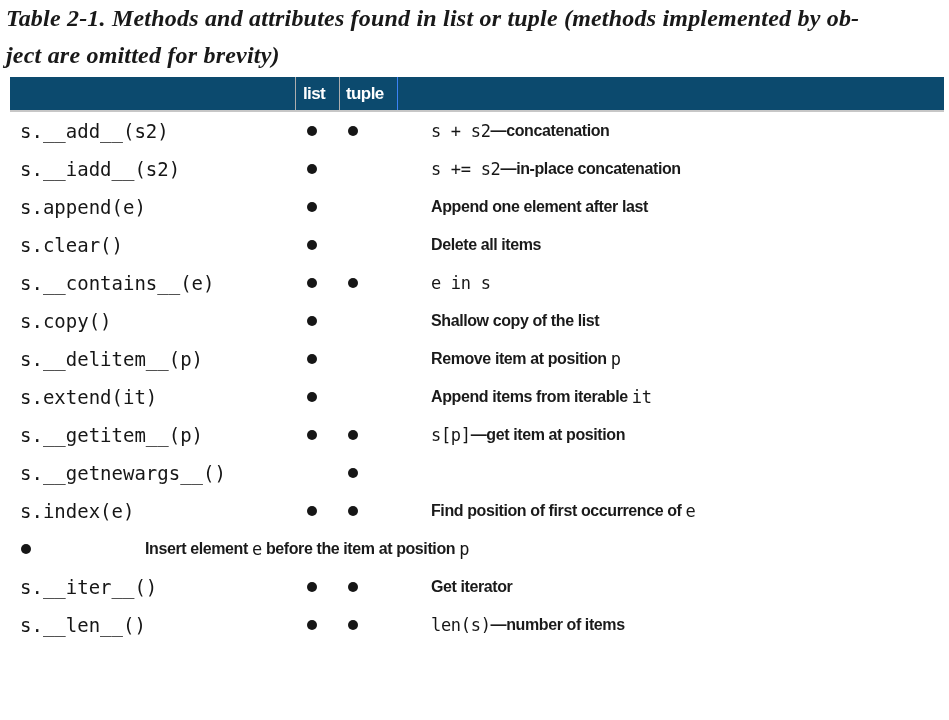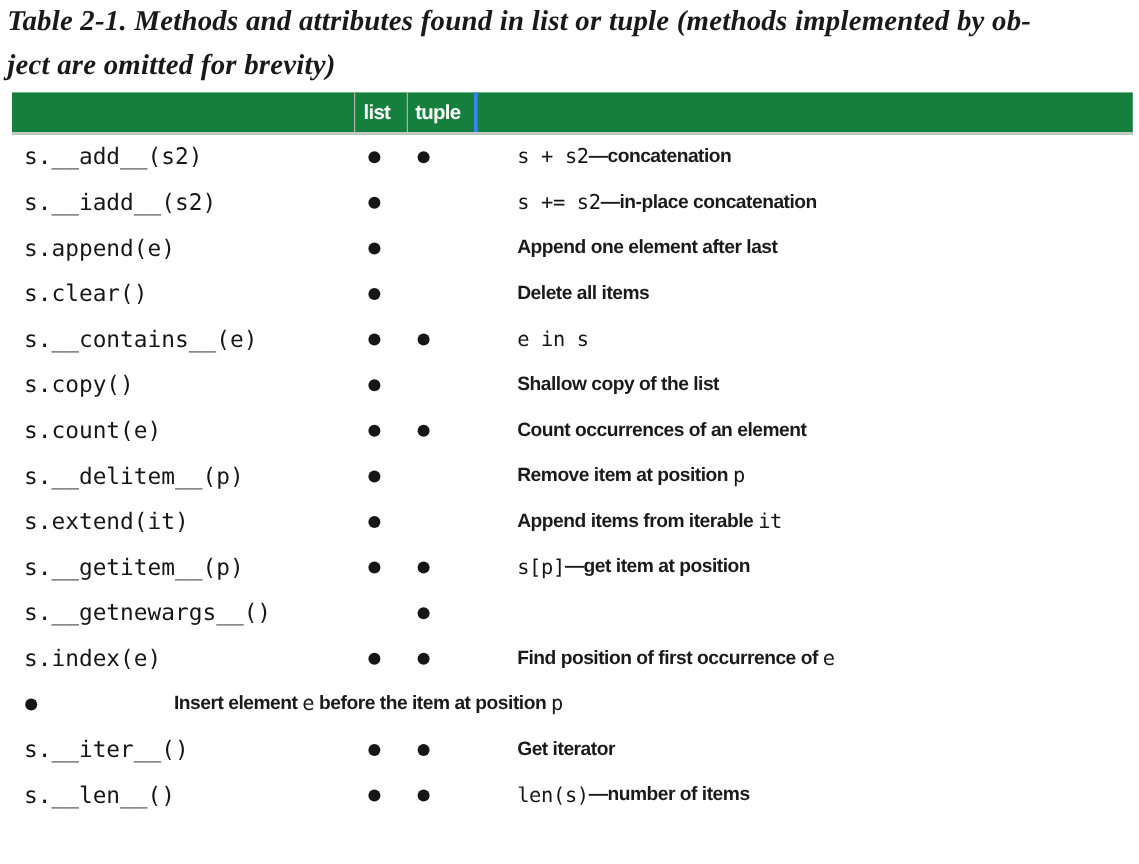--- a/index.html
+++ b/index.html
@@ -14,27 +14,27 @@
     font-style:italic; font-weight:700;
     font-size:24px; line-height:37px; letter-spacing:0.2px;
     color:#191919;
   }
   .caption .tline { display:block; white-space:nowrap; }
 
   
   .tbl { position:absolute; left:10px; top:77px; width:934px; }
 
   .thead {
-    display:flex; height:35px; background:#15803d;
+    display:flex; height:35px; background:#0c4a6e;
     border-bottom:2px solid #c7c7c7;
   }
   .th { height:100%; display:flex; align-items:center; }
   .th-method { width:286px; border-right:1px solid #aeaeae; }
   .th-list   { width:44px;  border-right:1px solid #aeaeae; padding-left:7px; }
-  .th-tuple  { width:58px;  border-right:3px solid #3b82f6; padding-left:6px; }
+  .th-tuple  { width:58px;  border-right:1px solid #3b82f6; padding-left:6px; }
   .th-desc   { flex:1; }
   .th-label {
     color:#ffffff; font-weight:700; font-size:17px; letter-spacing:-0.6px;
   }
 
   .tr { display:flex; height:38px; align-items:center; }
   .td { height:100%; display:flex; align-items:center; }
   .td-method {
     width:286px; padding-left:10px;
     font-family:"DejaVu Sans Mono", monospace;
@@ -141,32 +141,20 @@
           <div class="td td-method">s.copy()</div>
           <div class="td td-list">
             <span class="bullet"></span>
           </div>
           <div class="td td-tuple"></div>
           <div class="td td-desc">
             <span class="dtext">Shallow copy of the list</span>
           </div>
         </div>
         <div class="tr">
-          <div class="td td-method">s.count(e)</div>
-          <div class="td td-list">
-            <span class="bullet"></span>
-          </div>
-          <div class="td td-tuple">
-            <span class="bullet"></span>
-          </div>
-          <div class="td td-desc">
-            <span class="dtext">Count occurrences of an element</span>
-          </div>
-        </div>
-        <div class="tr">
           <div class="td td-method">s.__delitem__(p)</div>
           <div class="td td-list">
             <span class="bullet"></span>
           </div>
           <div class="td td-tuple"></div>
           <div class="td td-desc">
             <span class="dtext">Remove item at position </span>
             <span class="dcode">p</span>
           </div>
         </div>

